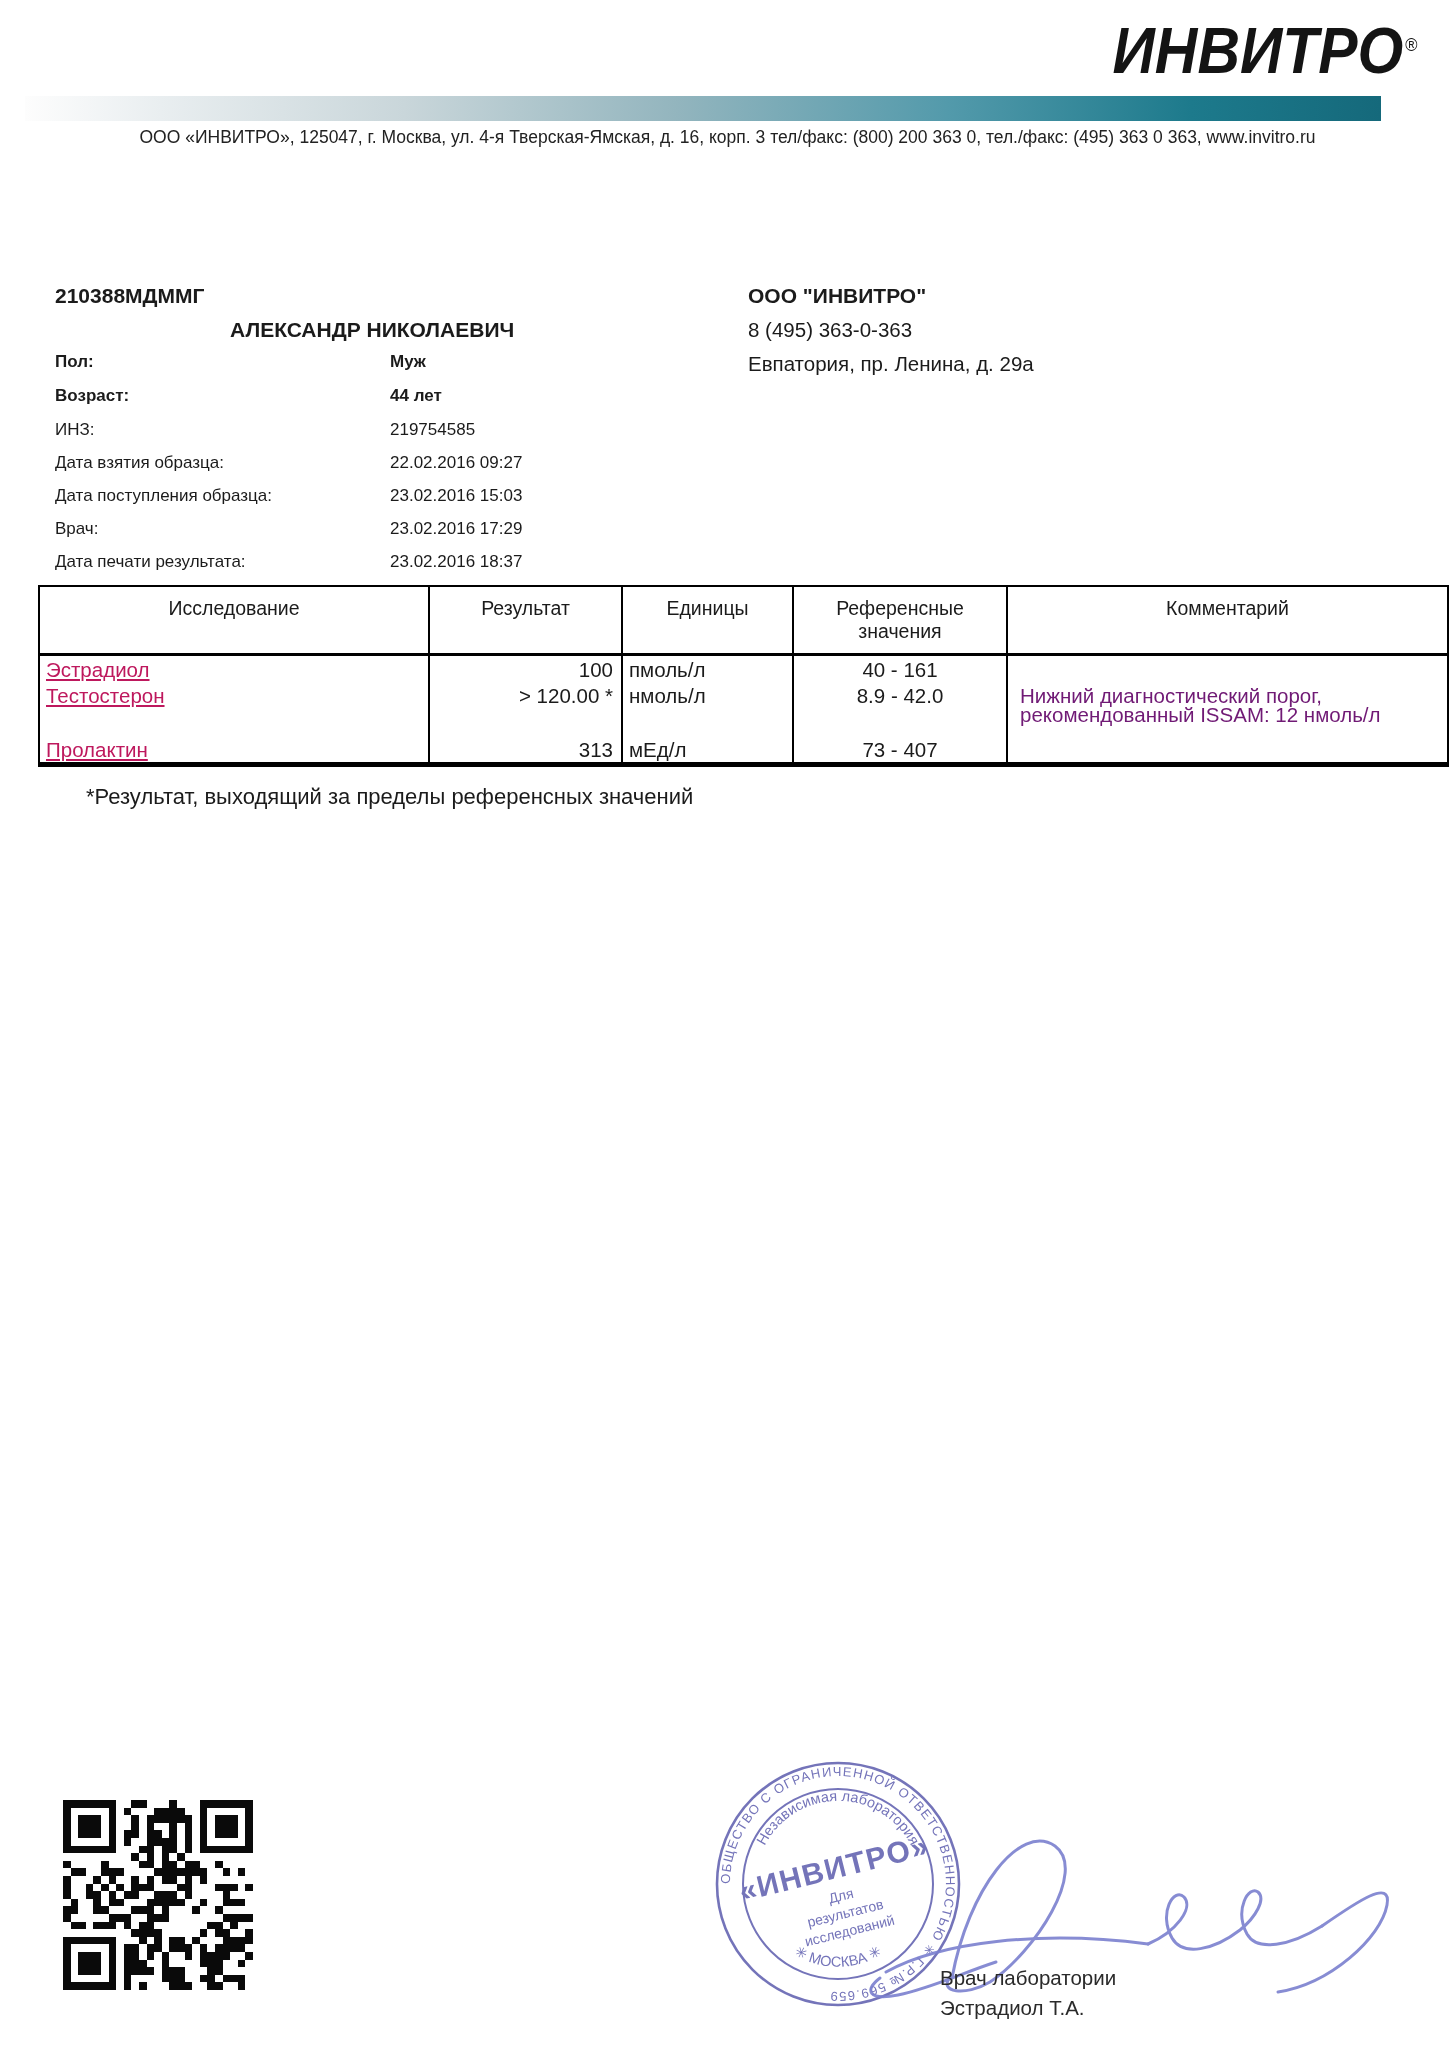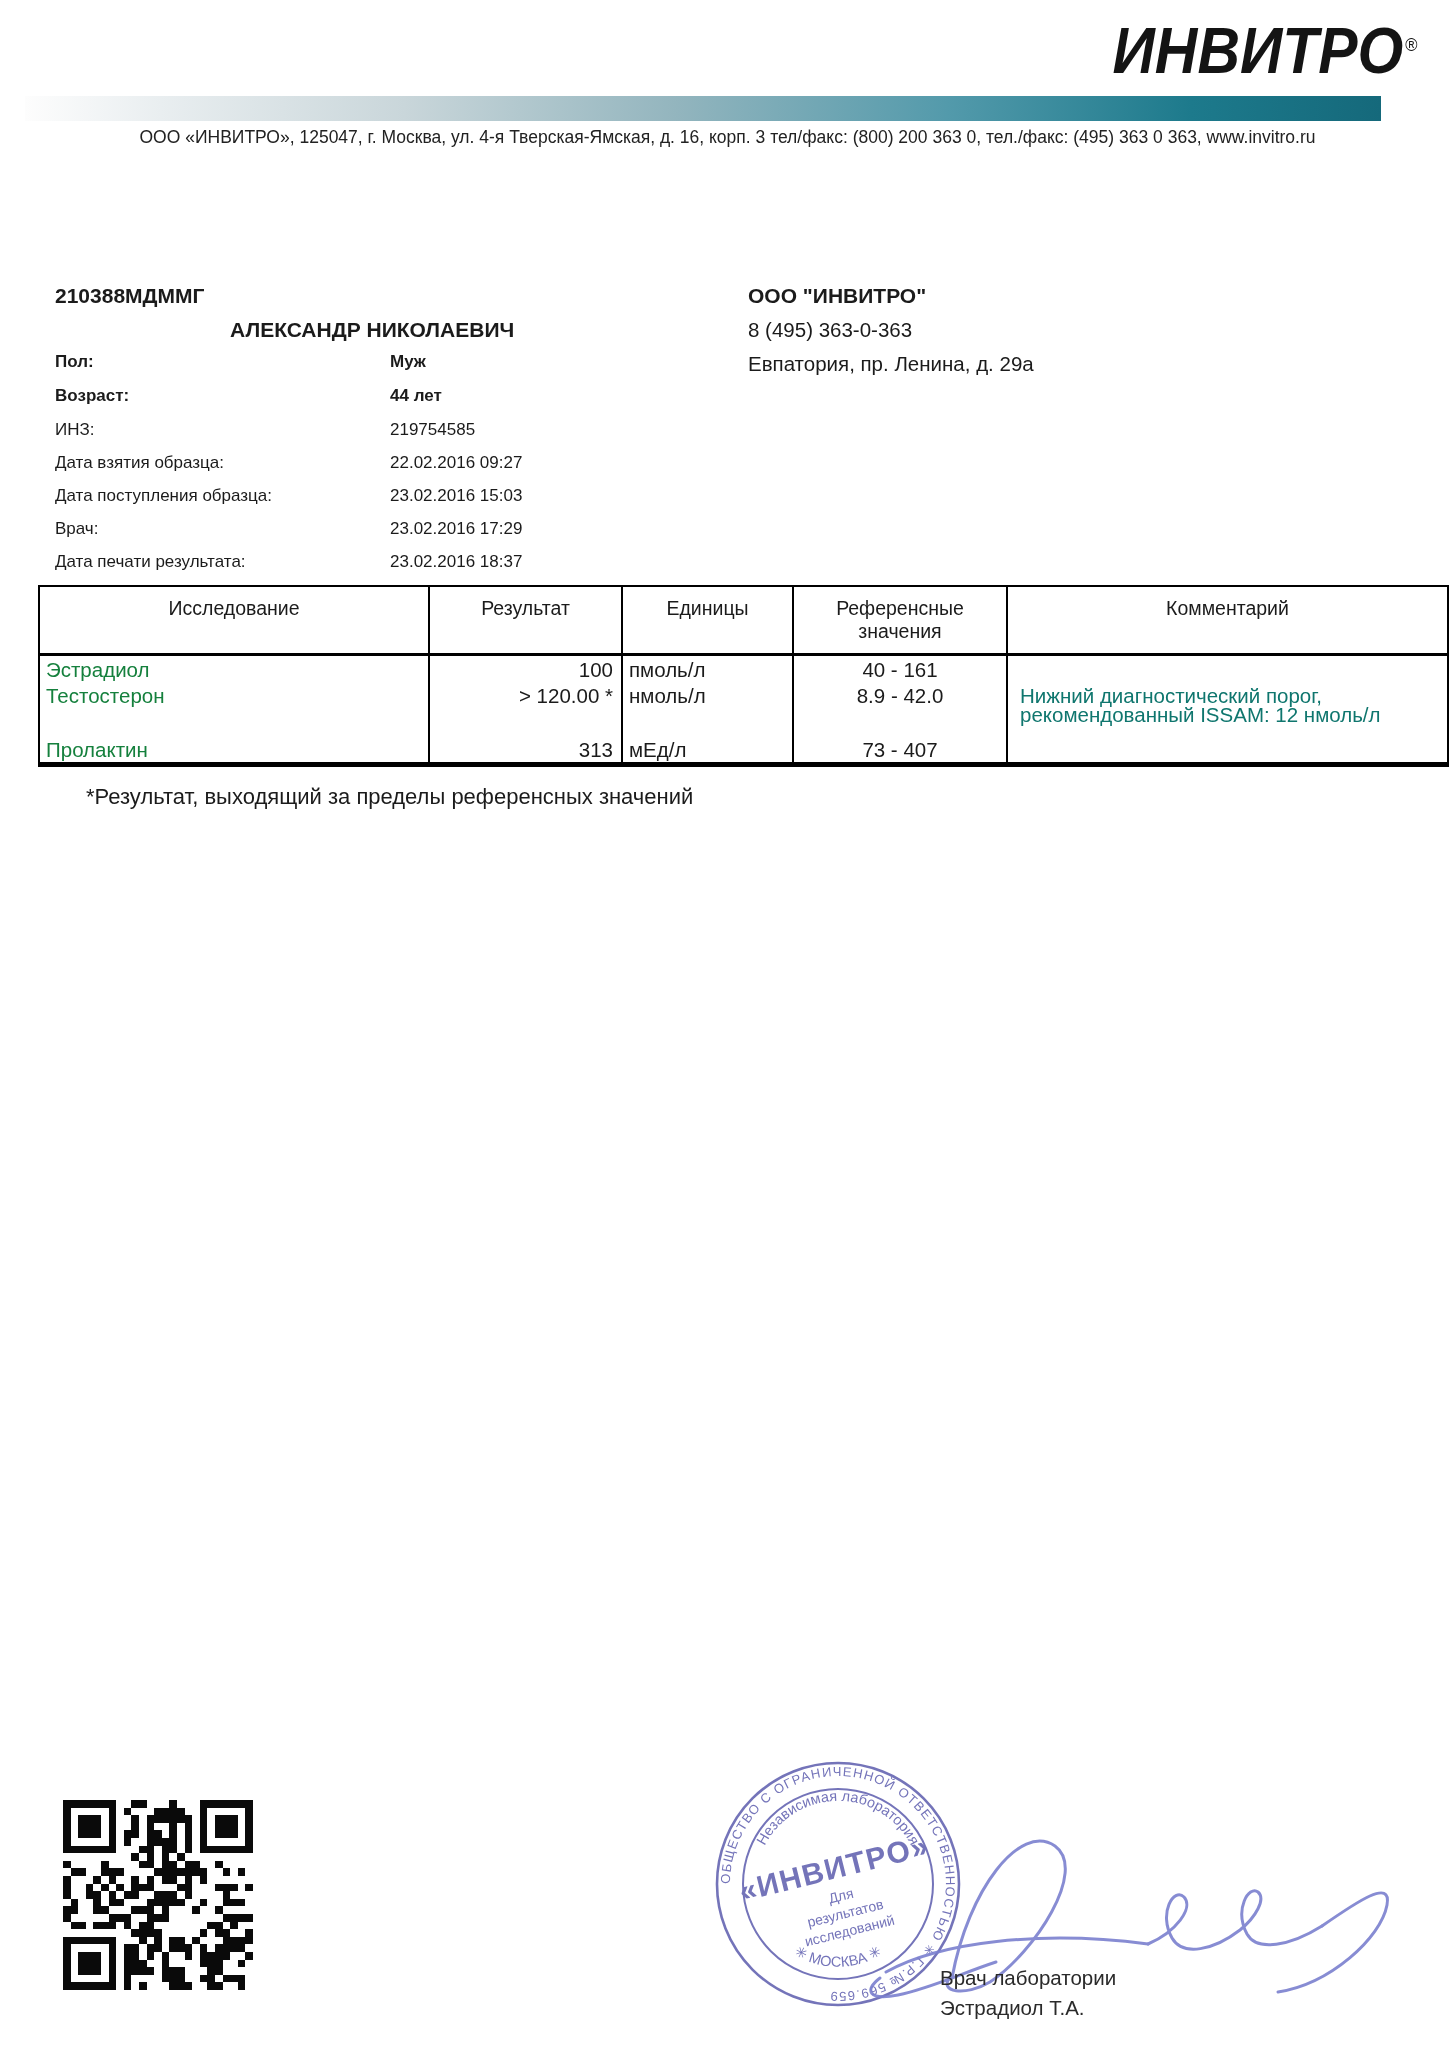--- a/index.html
+++ b/index.html
@@ -42,25 +42,25 @@
   table.results { width:1409px; table-layout:fixed; border-collapse:collapse;padding-left:33px; }
   table.results th, table.results td { border-left:2px solid #000; }
   table.results th:first-child, table.results td:first-child { border-left:none; }
   table.results { border:2px solid #000; border-bottom:5px solid #000; }
   table.results thead tr { border-bottom:3px solid #000; }
   table.results th {
     font-weight:normal; font-size:19.5px; text-align:center; vertical-align:top;
     padding:10px 12px 10px 12px; height:67px;
   }
   table.results td { vertical-align:top; font-size:20.5px; }
-  td.c-test   { color:#15803d; padding:2px 4px 0 6px; }
+  td.c-test   { color:#be185d; padding:2px 4px 0 6px;text-decoration:underline; }
   td.c-result { text-align:right; padding:2px 8px 0 4px; }
   td.c-units  { padding:2px 4px 0 6px; }
   td.c-ref    { text-align:center; padding:2px 4px 0 4px; }
-  td.c-comment{ padding:4px 4px 0 12px; font-size:15.5px; line-height:19px; color:#0f766e; }
+  td.c-comment{ padding:4px 4px 0 12px; font-size:15.5px; line-height:19px; color:#701a75; }
   tr.row-tall td { padding-bottom:12px; }
   .footnote { position:absolute; left:38px; top:784px; font-size:22px;margin-left:48px; }
 
   
   .qr { position:absolute; left:63px; top:1800px; width:190px; height:190px; }
   .stamp-svg { position:absolute; left:706px; top:1752px; width:264px; height:264px; opacity:0.88; }
   .sig-svg { position:absolute; left:860px; top:1806px; width:545px; height:205px; opacity:0.9; }
   .doctor-title { position:absolute; left:940px; top:1966px; font-size:20.5px; color:#2a2a2a; }
   .doctor-name  { position:absolute; left:940px; top:1996px; font-size:20.5px; color:#2a2a2a; }
 </style>

